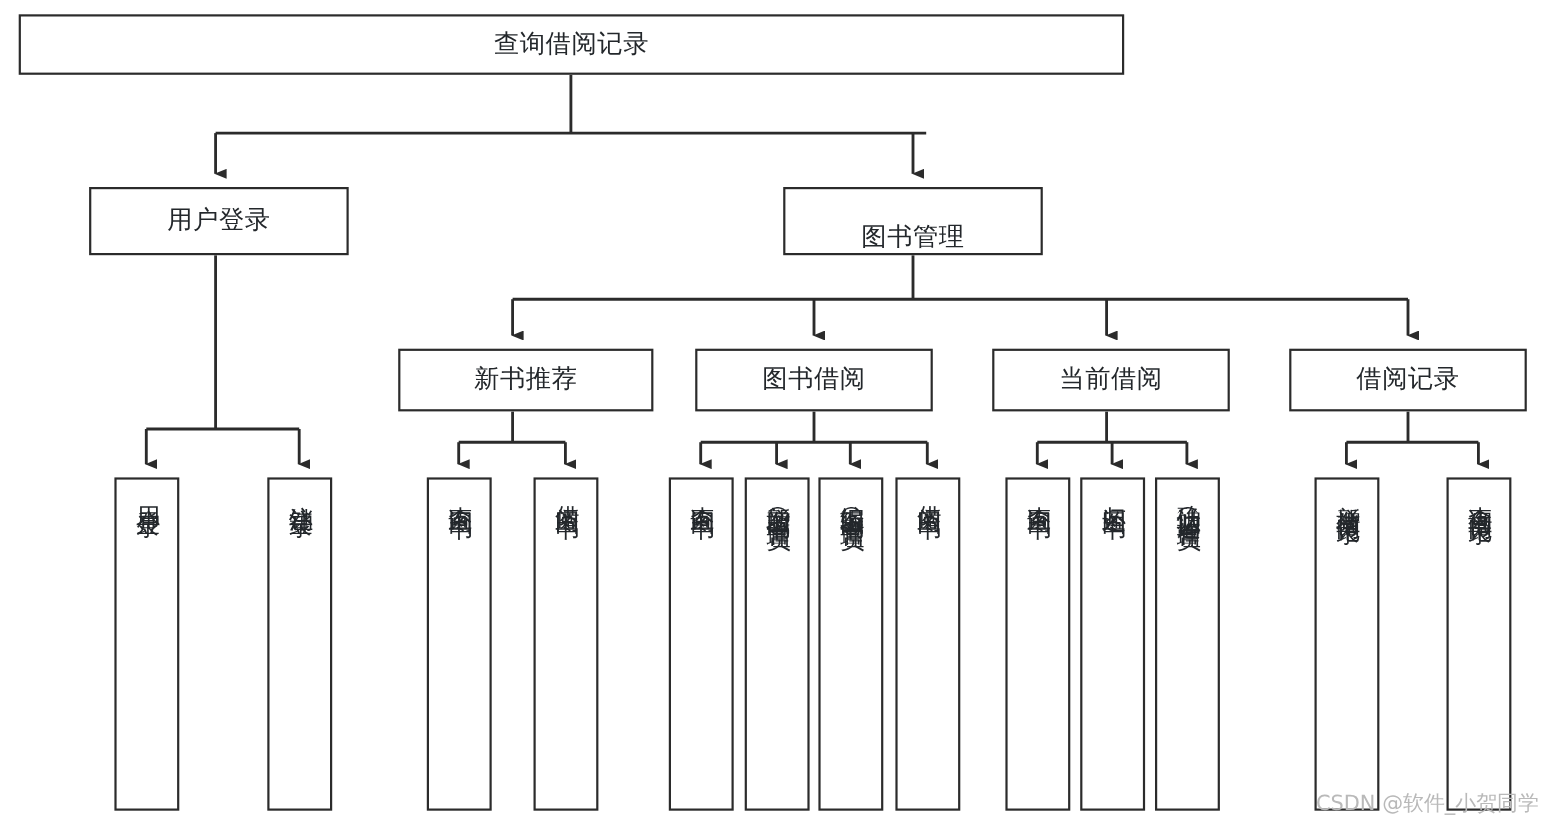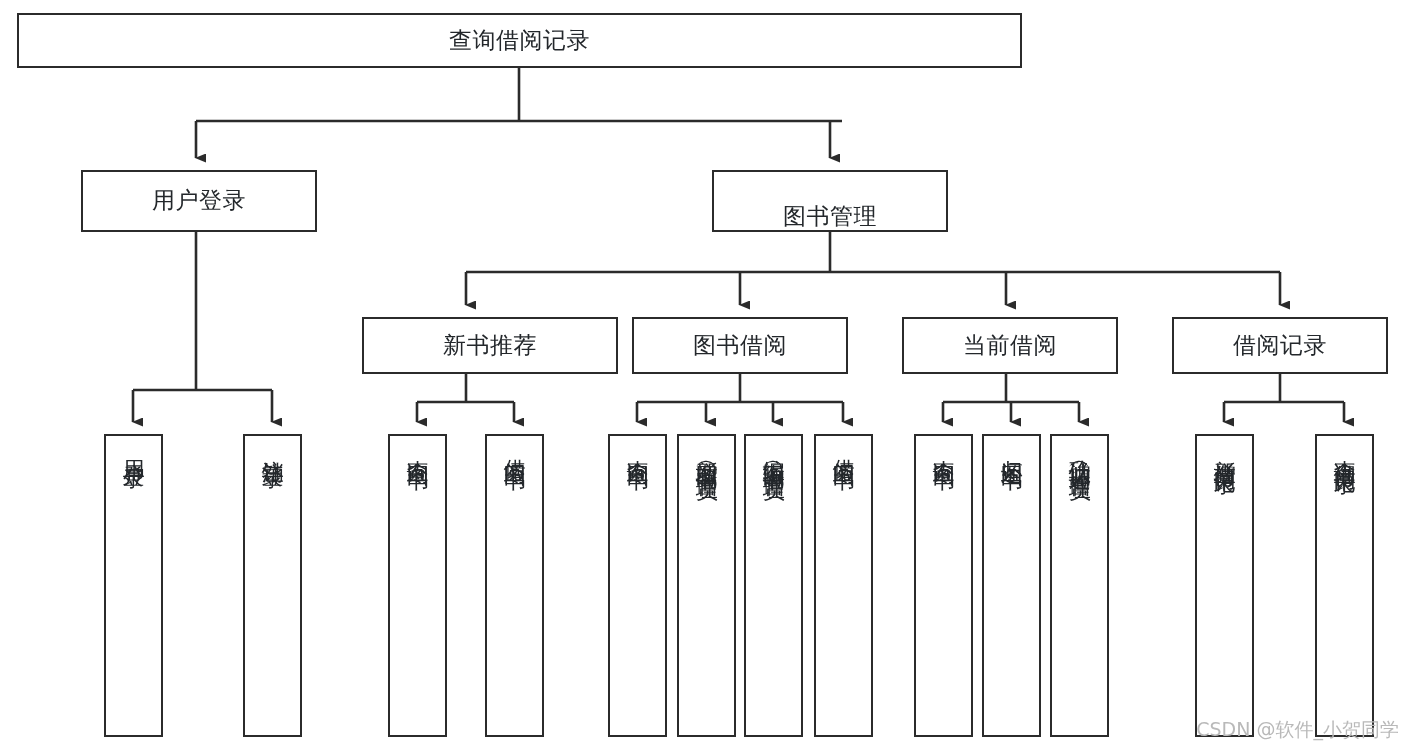--- a/index.html
+++ b/index.html
@@ -128,21 +128,21 @@
     <span class="node-label">查询借阅记录</span>
   </div>
 
   <div class="node" style="left:81px; top:170px; width:236px; height:62px;">
     <span class="node-label">用户登录</span>
   </div>
   <div class="node" style="left:712px; top:170px; width:236px; height:62px;align-items:flex-end;">
     <span class="node-label">图书管理</span>
   </div>
 
-  <div class="node" style="left:362px; top:317px; width:256px; height:57px;">
+  <div class="node" style="left:362px; top:317px; width:232px; height:57px;">
     <span class="node-label">新书推荐</span>
   </div>
   <div class="node" style="left:632px; top:317px; width:216px; height:57px;justify-content:center;">
     <span class="node-label">图书借阅</span>
   </div>
   <div class="node" style="left:1172px; top:317px; width:216px; height:57px;">
     <span class="node-label">借阅记录</span>
   </div>
   <div class="node" style="left:902px; top:317px; width:216px; height:57px;">
     <span class="node-label">当前借阅</span>

